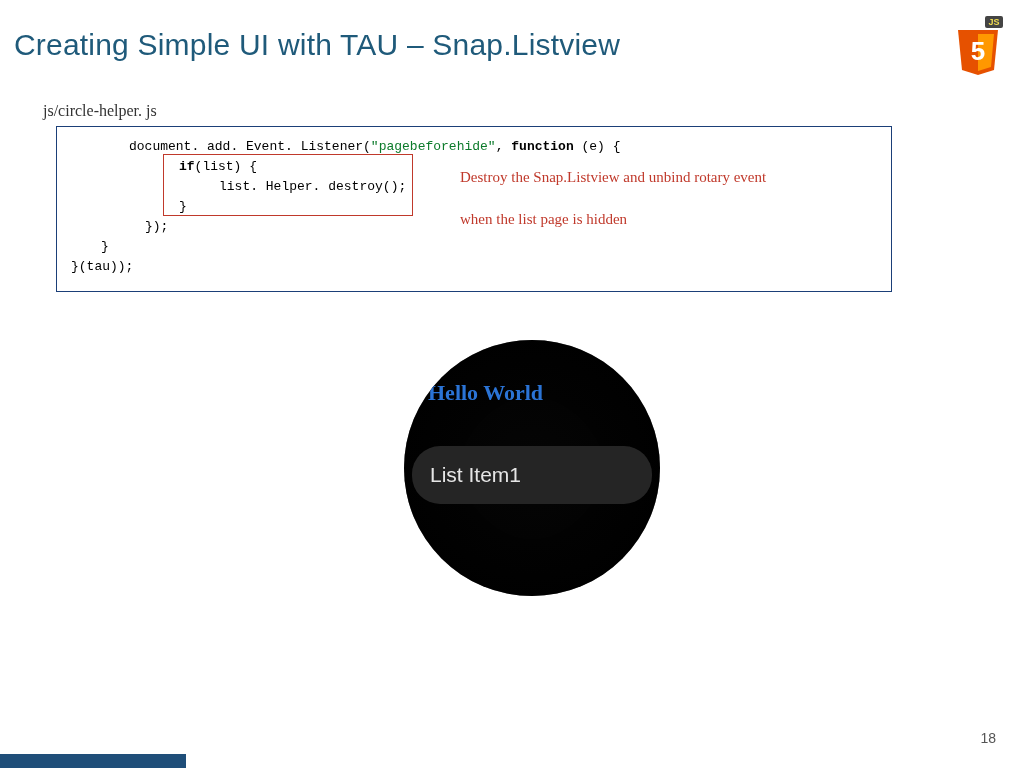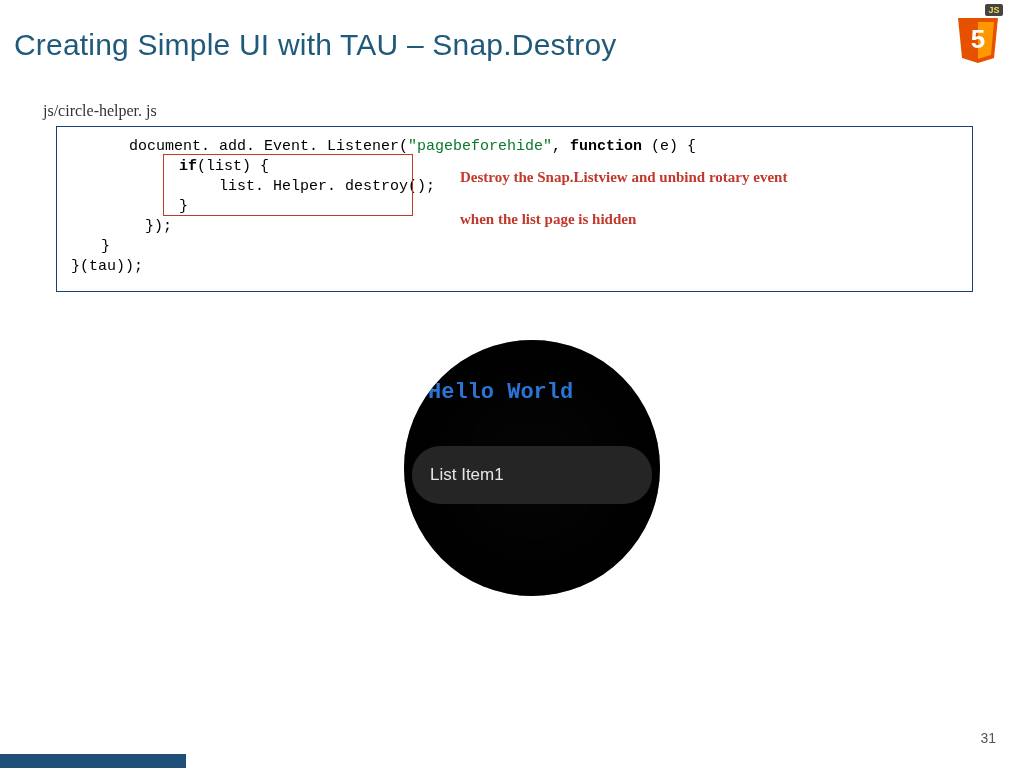--- a/index.html
+++ b/index.html
@@ -16,91 +16,90 @@
     left: 14px;
     top: 28px;
     font-size: 30px;
     font-weight: 400;
     color: #1f5a7a;
     letter-spacing: 0.2px;
   }
   .js-logo {
     position: absolute;
     right: 20px;
-    top: 4px;
+    top: 16px;
     width: 52px;
     height: 60px;
     text-align: right;
   }
   .filelabel {
     position: absolute;
     left: 43px;
     top: 102px;
     font-family: "Comic Sans MS", "Segoe Script", cursive;
     font-size: 16px;
     color: #333;
   }
   .codebox {
     position: absolute;
     left: 56px;
     top: 126px;
-    width: 917px;
+    width: 836px;
     border: 1px solid #1b3f78;
     padding: 10px 14px 14px 14px;
     font-family: "Courier New", monospace;
-    font-size: 15px;
+    font-size: 13px;
     line-height: 20px;
     color: #000;
     white-space: pre;
   }
   .codebox .kw { color: #000; font-weight: bold; }
   .codebox .str { color: #0b7a2a; }
   .highlight-box {
     position: absolute;
     border: 1px solid #c0392b;
     pointer-events: none;
   }
   .annotation {
     position: absolute;
     font-family: "Comic Sans MS", "Segoe Script", cursive;
     font-size: 15px;
     color: #c0392b;
     line-height: 26px;
-    font-weight: bold;
   }
   .watch {
     position: absolute;
     left: 404px;
     top: 340px;
     width: 256px;
     height: 256px;
     border-radius: 50%;
     background: radial-gradient(circle at 50% 50%, #050505 0%, #000 100%);
     overflow: hidden;
     box-shadow: inset 0 0 40px 6px rgba(0,0,0,0.8);
   }
   .watch-header {
     position: absolute;
     top: 40px;
     left: 24px;
     color: #2b74d6;
-    font-family: Liberation Mono, monospace;
+    font-family: Liberation Serif, serif;
     font-size: 22px;
     font-weight: 700;
   }
   .watch-row {
     position: absolute;
     left: 8px;
     right: 8px;
     height: 58px;
     display: flex;
     align-items: center;
     color: #e6e6e6;
     font-family: "Segoe UI", Arial, sans-serif;
-    font-size: 17px;
+    font-size: 21px;
     padding-left: 18px;
   }
   .watch-row.focused {
     background: #252525;
     border-radius: 28px;
   }
   .page-number {
     position: absolute;
     right: 28px;
     bottom: 22px;
@@ -112,21 +111,21 @@
     left: 0;
     bottom: 0;
     height: 14px;
     width: 186px;
     background: #1f4e79;
   }
 </style>
 </head>
 <body>
 
-<h1 class="title">Creating Simple UI with TAU – Snap.Destroy</h1>
+<h1 class="title">Creating Simple UI with TAU – Snap.Listview</h1>
 
 <div class="js-logo">
   <svg viewBox="0 0 52 60" width="52" height="60">
     <rect x="33" y="0" width="18" height="12" rx="2" fill="#444"></rect>
     <text x="42" y="9" text-anchor="middle" font-family="Arial" font-weight="bold" font-size="9" fill="#f0db4f">JS</text>
     <path d="M6 14 L46 14 L42 54 L26 59 L10 54 Z" fill="#e65100"></path>
     <path d="M26 18 L42 18 L39 51 L26 55 Z" fill="#ff9800"></path>
     <text x="26" y="44" text-anchor="middle" font-family="Arial" font-weight="bold" font-size="26" fill="#fff">5</text>
   </svg>
 </div>
@@ -148,15 +147,15 @@
   <div style="margin-top:16px;">when the list page is hidden</div>
 </div>
 
 <div class="watch">
   <div class="watch-header">Hello World</div>
   <div class="watch-row focused" style="top:106px;">
     <span>List Item1</span>
   </div>
 </div>
 
-<div class="page-number">31</div>
+<div class="page-number">18</div>
 
 <div class="bottom-bar"></div>
 
 </body></html>

